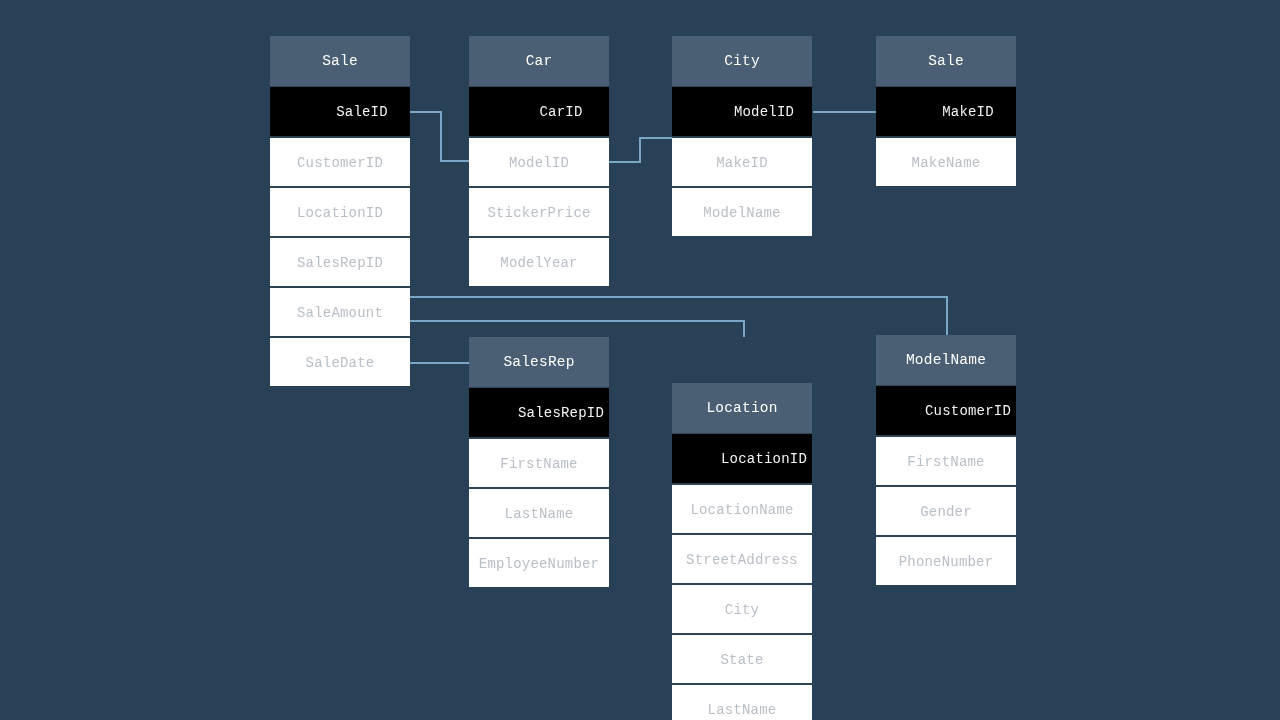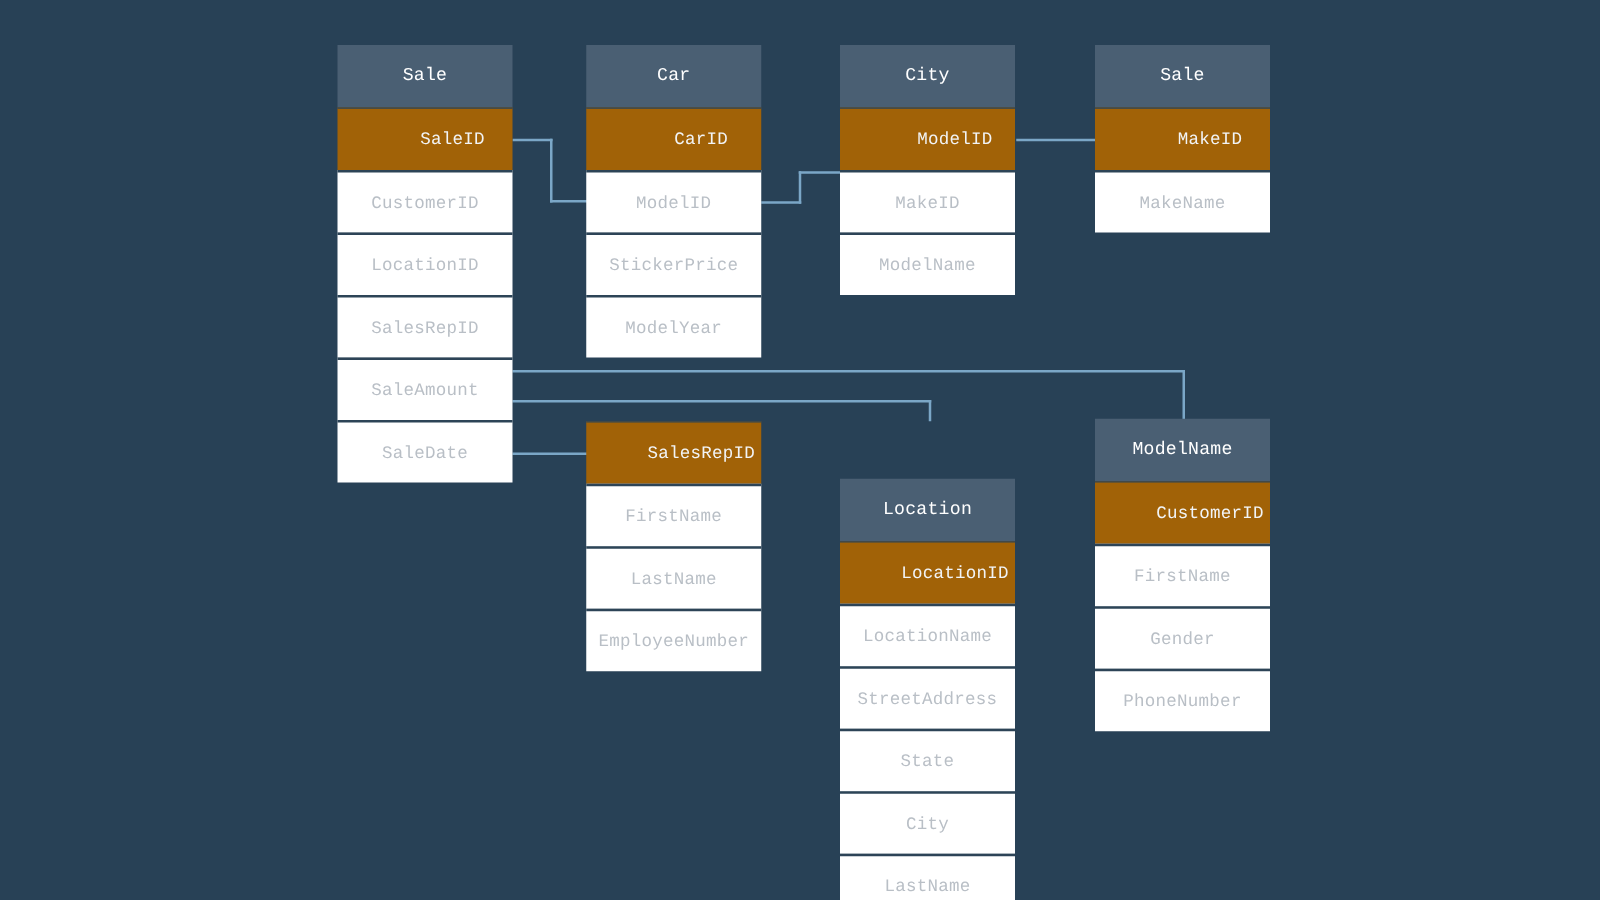--- a/index.html
+++ b/index.html
@@ -34,21 +34,21 @@
     line-height: 50px;
     text-align: center;
     font-size: 14px;
     background: #ffffff;
     color: #b9bfc6;
     border-top: 2px solid #2d4457;
     box-sizing: border-box;
     letter-spacing: 0.2px;
   }
   .tbl-row.key {
-    background: #a16207;
+    background: #000000;
     color: #f2f4f6;
     border-top: 1px solid #2d4457;
     padding-left: 44px;
   }
   .conn {
     position: absolute;
     background: #7ba7c7;
     z-index: 1;
   }
   .conn.h { height: 2px; }
@@ -94,32 +94,33 @@
         <div class="tbl-row key">ModelID</div>
         <div class="tbl-row">MakeID</div>
         <div class="tbl-row">ModelName</div>
       </div>
       <div class="erd-table" style="left: 876px; top: 36px;">
         <div class="tbl-header">Sale</div>
         <div class="tbl-row key">MakeID</div>
         <div class="tbl-row">MakeName</div>
       </div>
       <div class="erd-table" style="left: 469px; top: 337px;">
+        <div class="tbl-header">SalesRep</div>
         <div class="tbl-row key">SalesRepID</div>
         <div class="tbl-row">FirstName</div>
         <div class="tbl-row">LastName</div>
         <div class="tbl-row">EmployeeNumber</div>
       </div>
       <div class="erd-table" style="left: 672px; top: 335px; margin-top: 48px;">
         <div class="tbl-header">Location</div>
         <div class="tbl-row key">LocationID</div>
         <div class="tbl-row">LocationName</div>
         <div class="tbl-row">StreetAddress</div>
+        <div class="tbl-row">City</div>
         <div class="tbl-row">State</div>
-        <div class="tbl-row">City</div>
         <div class="tbl-row">LastName</div>
       </div>
       <div class="erd-table" style="left: 876px; top: 335px;">
         <div class="tbl-header">ModelName</div>
         <div class="tbl-row key">CustomerID</div>
         <div class="tbl-row">FirstName</div>
         <div class="tbl-row">Gender</div>
         <div class="tbl-row">PhoneNumber</div>
       </div>
     </div>

